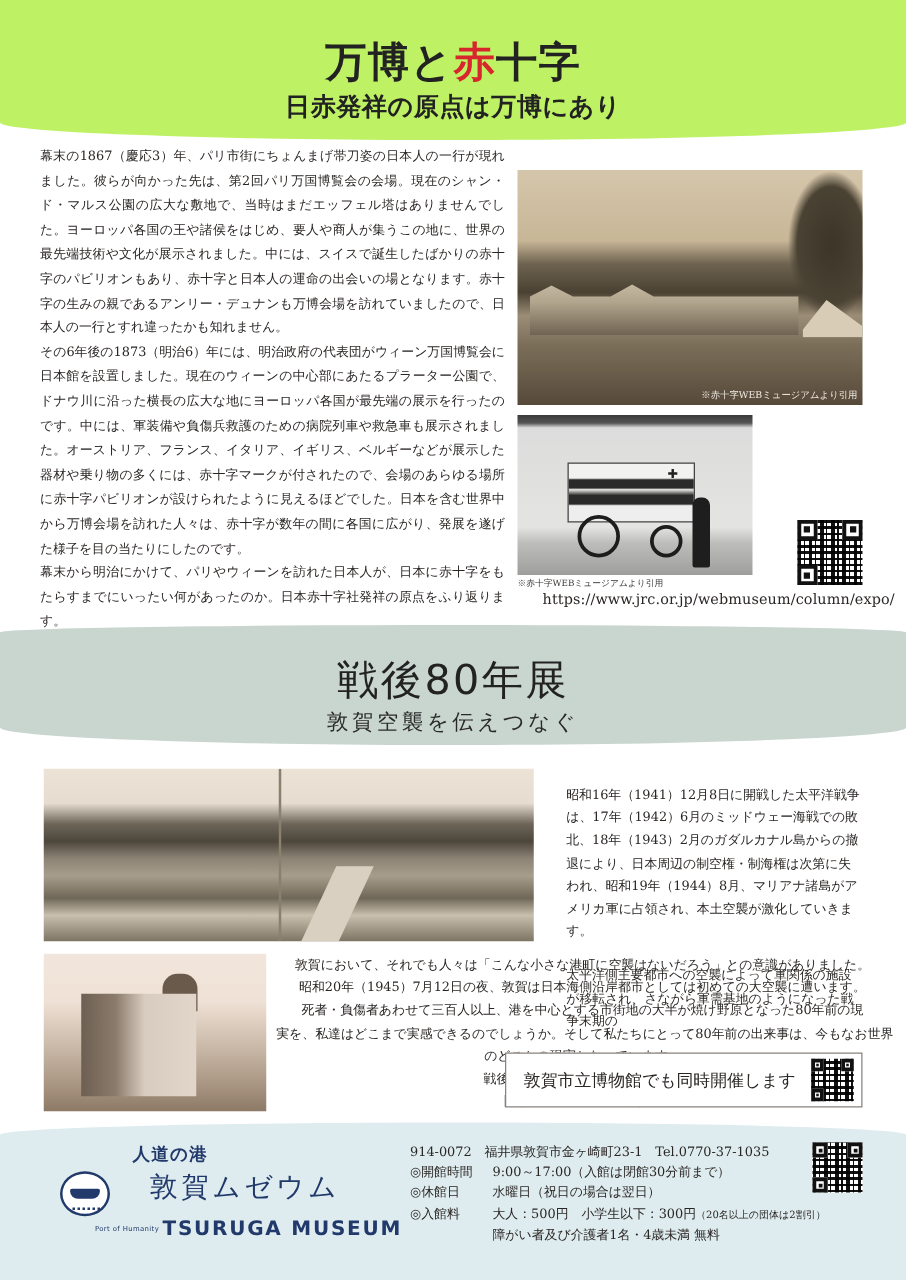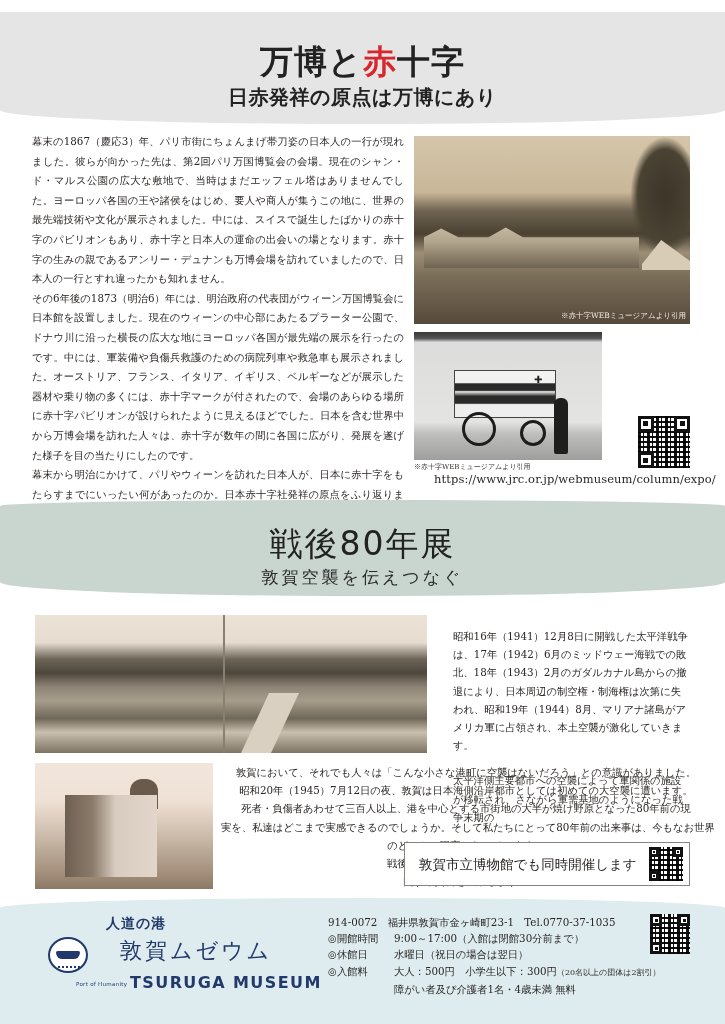--- a/index.html
+++ b/index.html
@@ -1,38 +1,37 @@
 <!DOCTYPE html>
 <html><head>
   <meta charset="utf-8">
   <style>
     * { box-sizing: border-box; margin: 0; padding: 0; }
     html, body { width: 725px; height: 1024px; background: #ffffff; overflow: hidden; }
     body { position: relative; font-family: "DejaVu Serif", "Liberation Serif", serif; color: #2a2624; }
 
     .band-top {
       position: absolute; left: 0; top: 0; width: 725px; height: 112px;
-      background: #e5e5e5;
+      background: #bef264;
       border-bottom-left-radius: 50% 14px;
       border-bottom-right-radius: 50% 14px;
-      margin-top: 12px;
     }
     .band-top .title {
       position: absolute; top: 28px; left: 0; width: 725px; text-align: center;
       font-size: 33px; font-weight: bold; letter-spacing: 1px; color: #222;
       font-family: "DejaVu Serif", serif;
     }
     .band-top .title .red { color: #d7262c; }
     .band-top .subtitle {
       position: absolute; top: 72px; left: 0; width: 725px; text-align: center;
       font-size: 20px; font-weight: bold; color: #222; letter-spacing: 0.5px;
     }
 
     .s1-text {
-      position: absolute; left: 32px; top: 132px; width: 372px;
+      position: absolute; left: 32px; top: 116px; width: 372px;
       font-size: 10.3px; line-height: 19.6px; color: #2a2624; text-align: justify;
     }
     .s1-text p { margin: 0; }
 
     .photo { position: absolute; overflow: hidden; }
     .photo-expo {
       left: 414px; top: 136px; width: 276px; height: 188px;
       background: linear-gradient(180deg, #d5c6ab 0%, #c8b697 30%, #6e6350 40%, #4a4132 52%, #9b8d76 62%, #7a6d58 75%, #56493a 100%);
     }
     .photo-expo .bldg {

